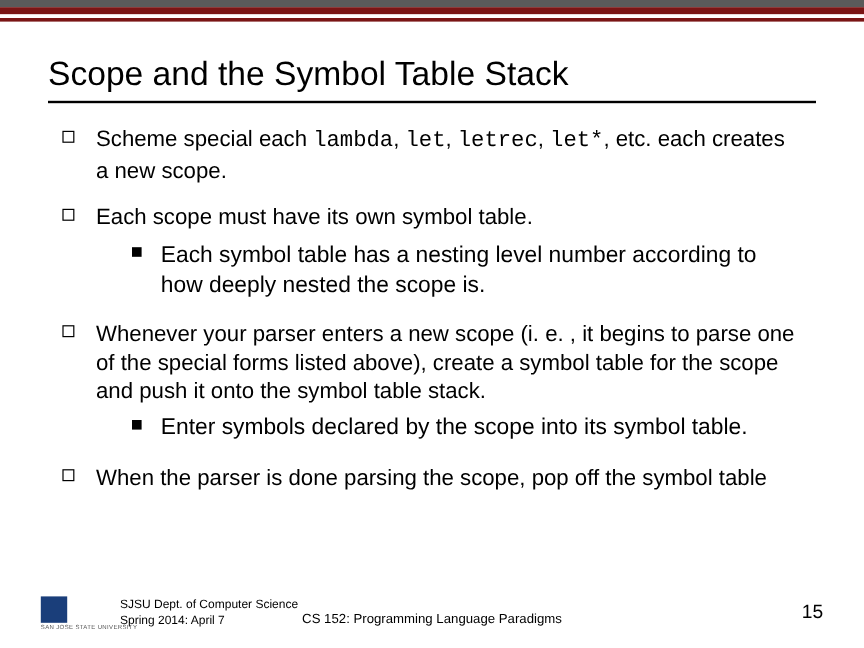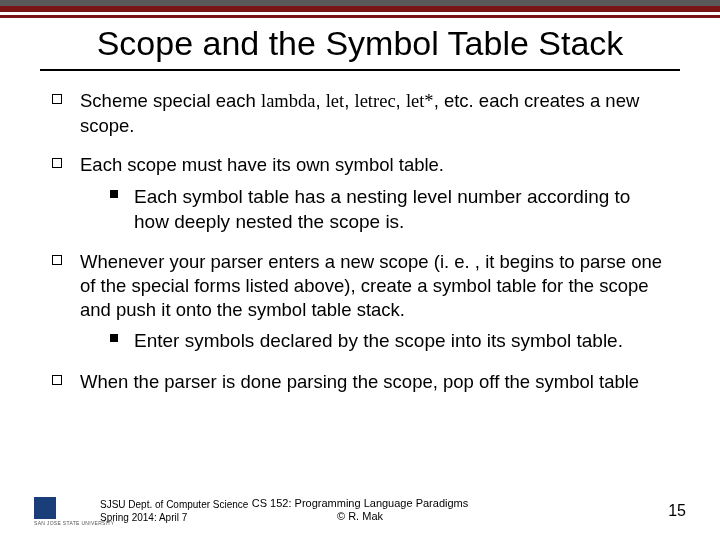--- a/index.html
+++ b/index.html
@@ -1,31 +1,31 @@
 <!DOCTYPE html>
 <html><head>
 <meta charset="utf-8">
 <style>
   html,body{margin:0;padding:0}
   body{width:720px;height:540px;background:#fff;font-family:Arial,Helvetica,sans-serif;color:#000;position:relative;overflow:hidden}
   .topbar{height:6px;background:#5a5a5a}
   .accent1{height:6px;background:#7a1515}
   .gap1{height:3px;background:#fff}
   .accent2{height:3px;background:#7a1515}
-  .title{font-size:34px;text-align:center;margin:6px 40px 6px}
+  .title{font-size:28px;text-align:left;margin:28px 40px 6px}
   .titleline{height:2px;background:#000;margin:0 40px 18px}
   .content{margin:0 52px}
   ul.b1{list-style:none;padding:0;margin:0}
   ul.b1>li{position:relative;padding-left:28px;margin-bottom:16px;font-size:18.5px;line-height:1.28}
   ul.b1>li::before{content:"";position:absolute;left:0;top:5px;width:10px;height:10px;border:1.7px solid #000;box-sizing:border-box}
   ul.b2{list-style:none;padding:0;margin:8px 0 0 30px}
   ul.b2>li{position:relative;padding-left:24px;font-size:19px;line-height:1.3;margin-bottom:4px}
   ul.b2>li::before{content:"";position:absolute;left:0;top:5px;width:8px;height:8px;background:#000}
   .underline{}
-  .mono{font-family:Liberation Serif, serif}
+  .mono{font-family:Liberation Mono, monospace}
   .footer{position:absolute;bottom:14px;left:0;right:0;height:40px}
   .logo{position:absolute;left:34px;bottom:0}
   .logo .sq{width:22px;height:22px;background:#1a3e7a;display:block}
   .logo .txt{font-size:5px;color:#555;letter-spacing:.3px;margin-top:1px;white-space:nowrap}
   .foot-left{position:absolute;left:100px;bottom:2px;font-size:10px;line-height:1.25;color:#000}
   .foot-center{position:absolute;left:0;right:0;bottom:2px;text-align:center;font-size:11px;line-height:1.25}
   .foot-right{position:absolute;right:34px;bottom:6px;font-size:16px}
 </style>
 </head>
 <body>
@@ -66,16 +66,15 @@
     <span class="sq"></span>
     <div class="txt">SAN JOSE STATE
 UNIVERSITY</div>
   </div>
   <div class="foot-left">
     <div>SJSU Dept. of Computer Science</div>
     <div>Spring 2014: April 7</div>
   </div>
   <div class="foot-center">
     <div>CS 152: Programming Language Paradigms</div>
-    <div>© R. Mak</div>
   </div>
   <div class="foot-right">15</div>
 </div>
 
 </body></html>

